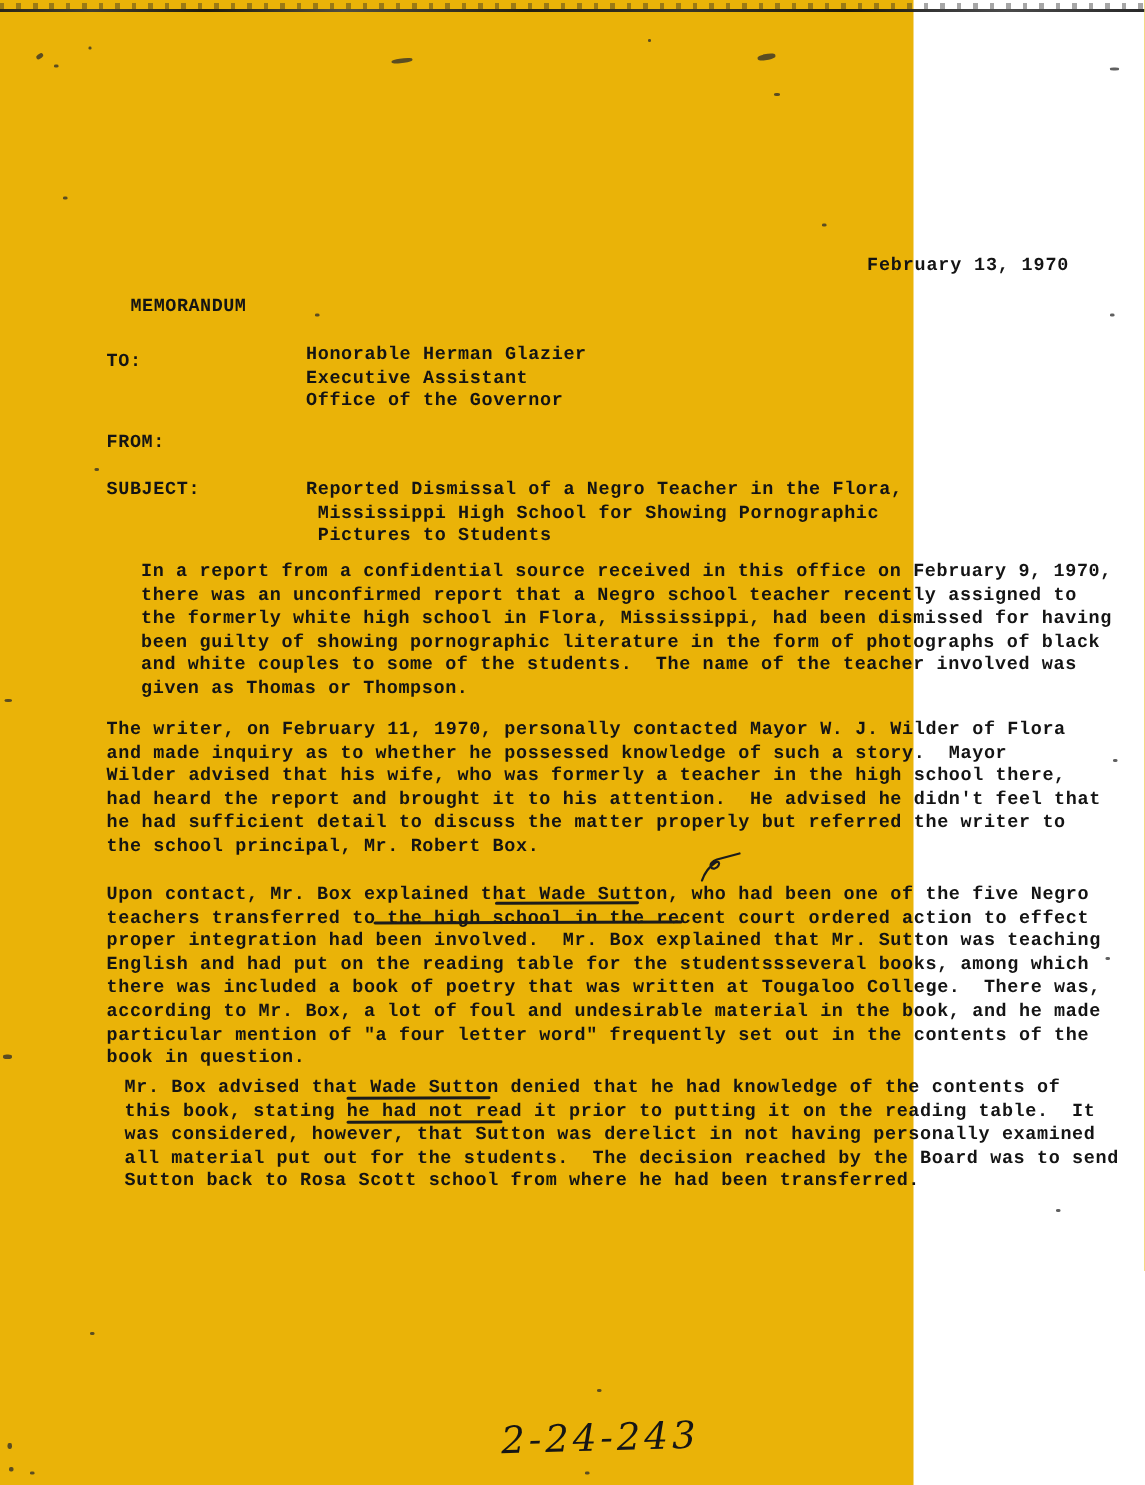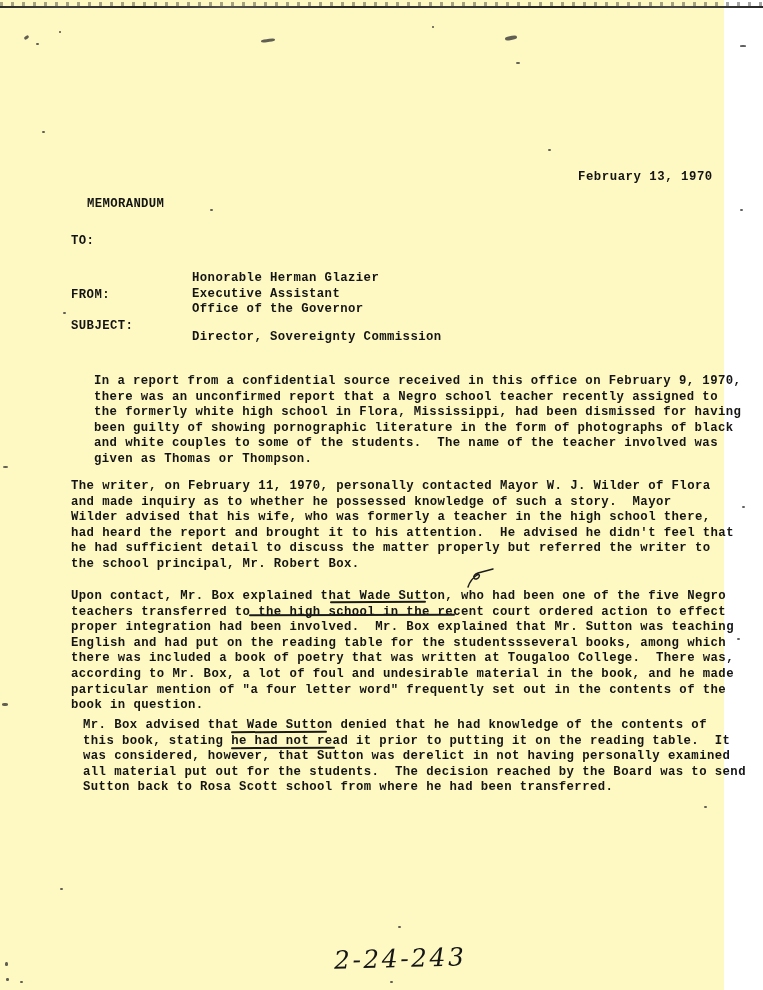--- a/index.html
+++ b/index.html
@@ -14,23 +14,23 @@
     font-family: "Liberation Mono", "DejaVu Sans Mono", monospace;
     color: #111111;
     overflow: hidden;
     position: relative;
   }
 
   
   #page {
     position: absolute;
     inset: 0;
-    width: 724px;
+    width: 609px;
     height: 990px;
-    background: #fef9c3;
+    background: #eab308;
   }
 
   
   .scan-top-line {
     position: absolute;
     left: 0;
     top: 6px;
     width: 763px;
     height: 2px;
     background: linear-gradient(90deg,
@@ -75,21 +75,21 @@
     top: 170px;
     letter-spacing: .55px;
   }
   .memo-word {
     left: 71px;
     top: 197px;
     letter-spacing: .35px;
     margin-left: 16px;
   }
   .lbl { left: 71px; }
-  .val { left: 192px; margin-top: 42px; }
+  .val { left: 204px; }
 
   .lbl-to      { top: 234px; }
   .val-to      { top: 229px; }
   .lbl-from    { top: 288px; }
   .val-from    { top: 288px; }
   .lbl-subject { top: 319px; }
   .val-subject { top: 319px; }
 
   .body-par {
     left: 71px;
@@ -166,23 +166,25 @@
   <div class="typed date-line">February 13, 1970</div>
 
   <div class="typed memo-word">MEMORANDUM</div>
 
   <div class="typed lbl lbl-to">TO:</div>
   <div class="typed val val-to">Honorable Herman Glazier
 Executive Assistant
 Office of the Governor</div>
 
   <div class="typed lbl lbl-from">FROM:</div>
-  <div class="typed val val-from">Director, Sovereignty Commission</div>
 
   <div class="typed lbl lbl-subject">SUBJECT:</div>
+  <div class="typed val val-subject">Reported Dismissal of a Negro Teacher in the Flora,
+ Mississippi High School for Showing Pornographic
+ Pictures to Students</div>
 
   <div class="typed body-par p1">In a report from a confidential source received in this office on February 9, 1970,
 there was an unconfirmed report that a Negro school teacher recently assigned to
 the formerly white high school in Flora, Mississippi, had been dismissed for having
 been guilty of showing pornographic literature in the form of photographs of black
 and white couples to some of the students.  The name of the teacher involved was
 given as Thomas or Thompson.</div>
 
   <div class="typed body-par p2">The writer, on February 11, 1970, personally contacted Mayor W. J. Wilder of Flora
 and made inquiry as to whether he possessed knowledge of such a story.  Mayor

